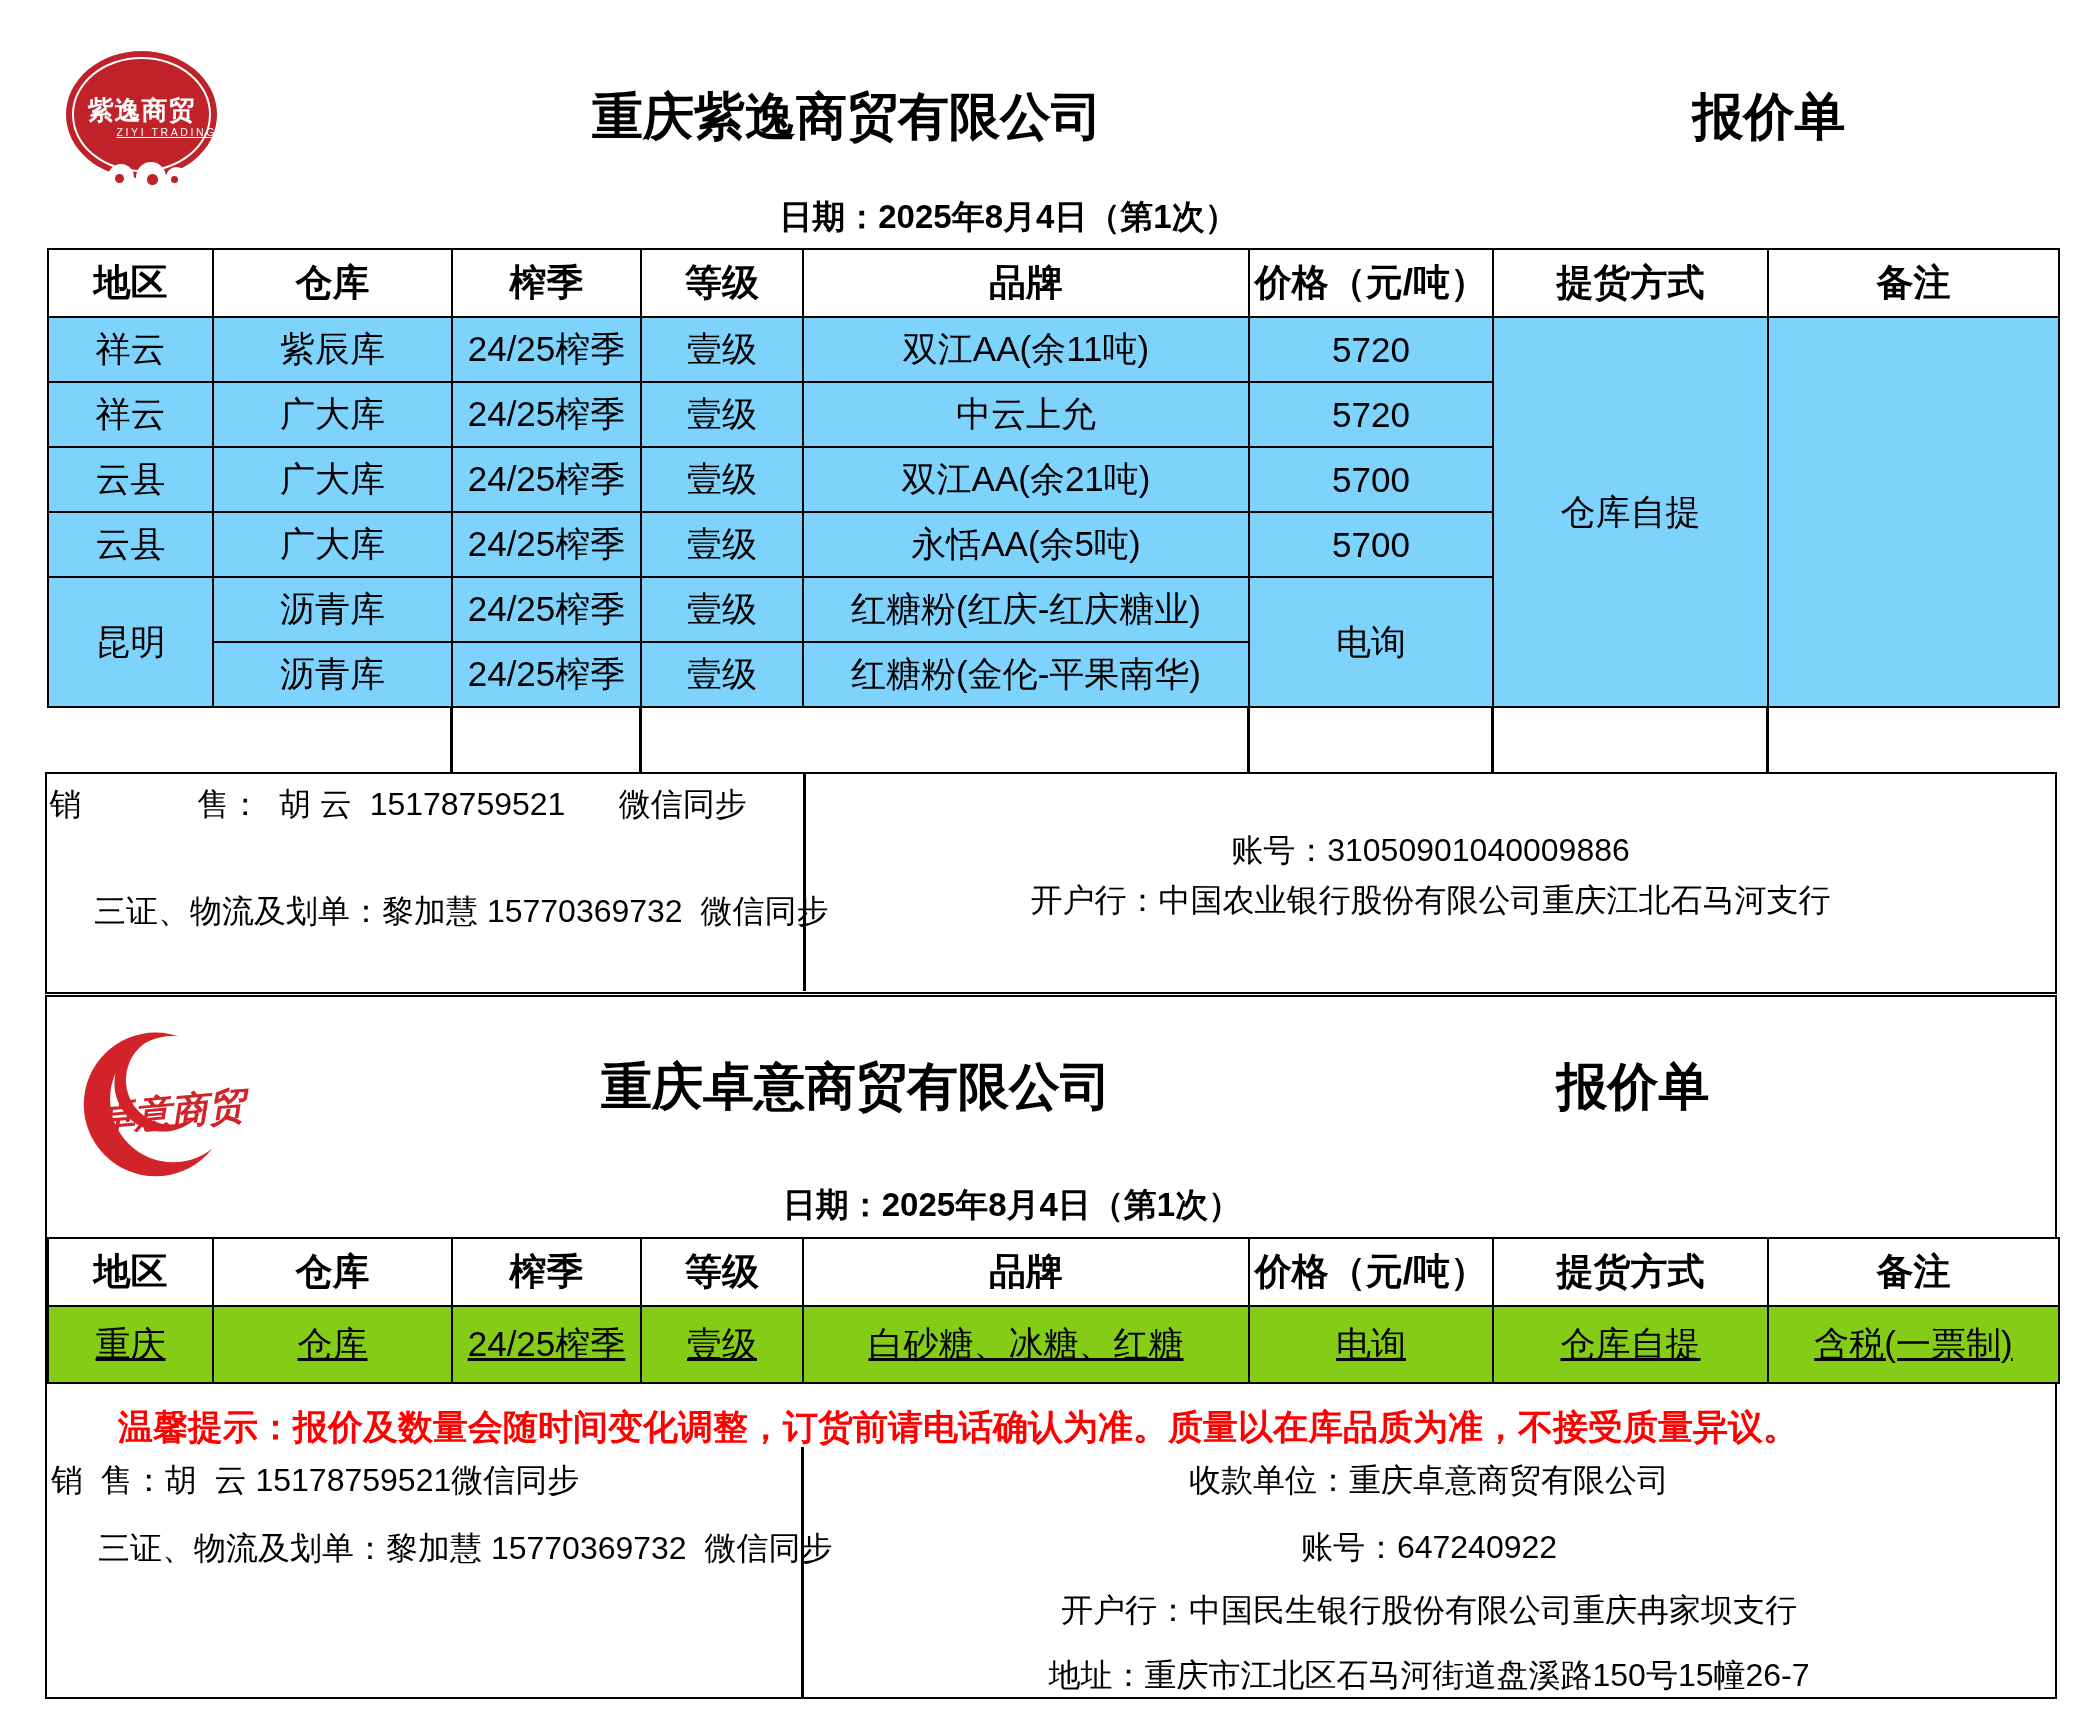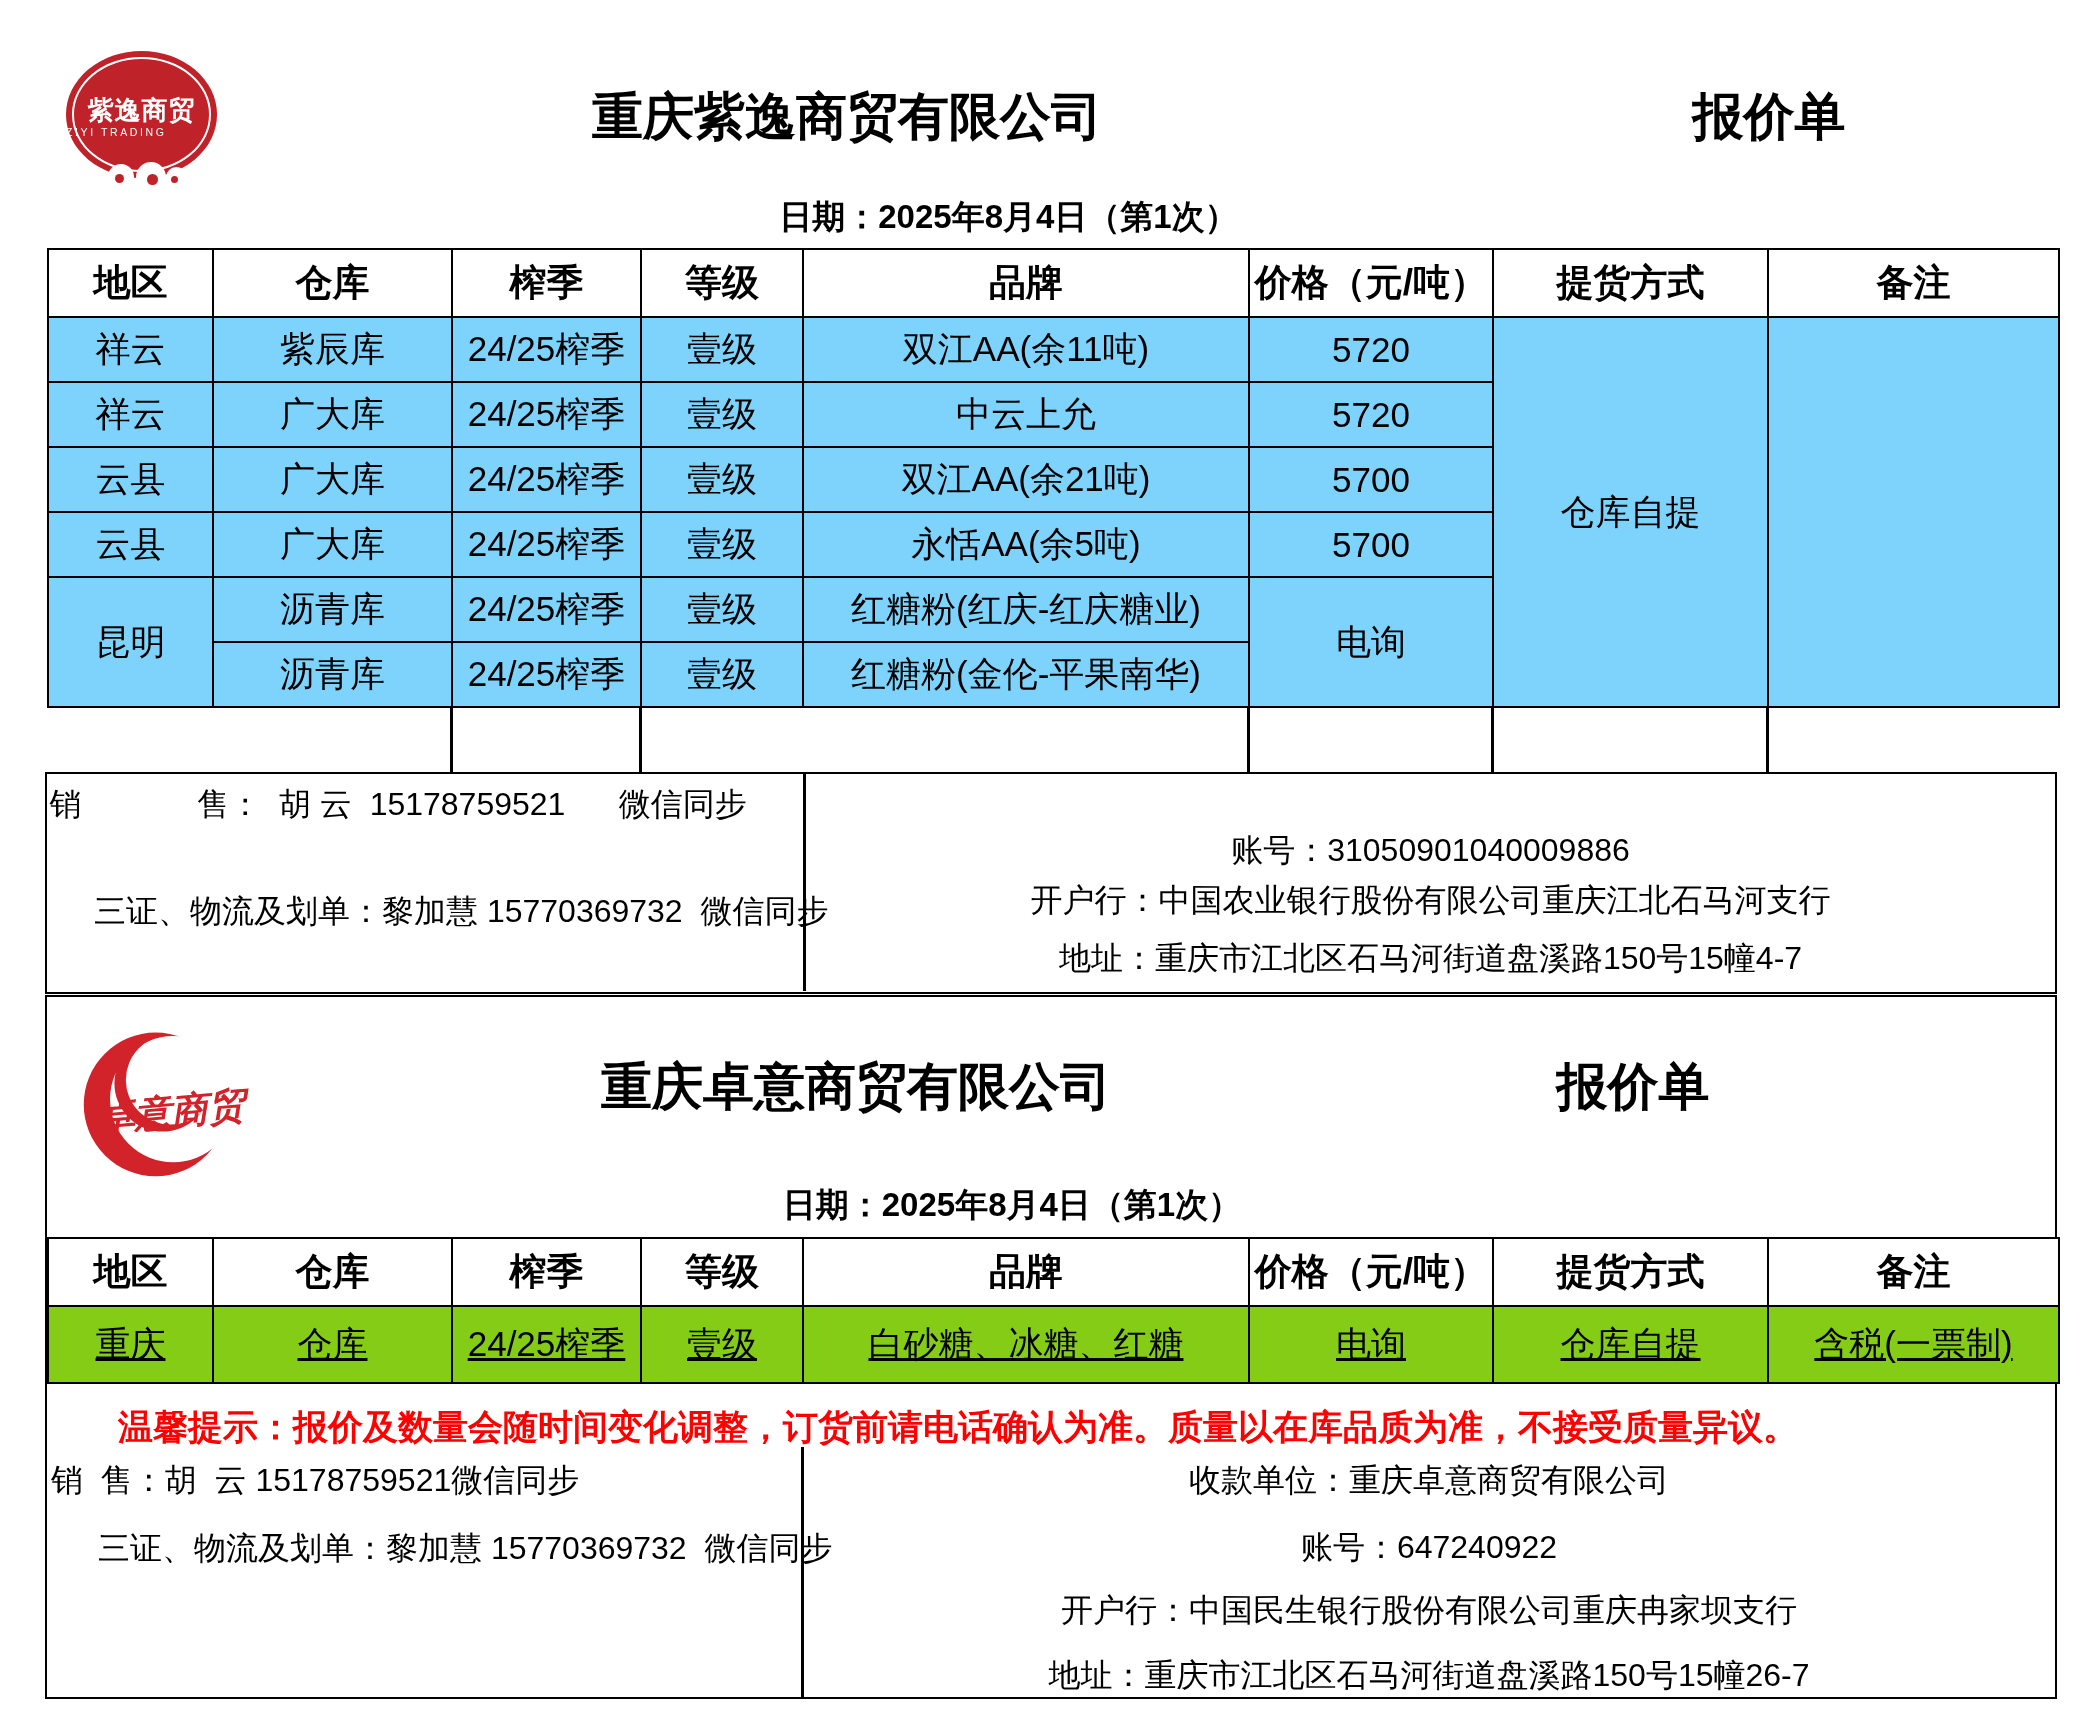--- a/index.html
+++ b/index.html
@@ -30,21 +30,21 @@
   .box{border:2.6px solid #000;box-sizing:border-box;}
   .vline{width:2.6px;background:#000;}
   .contact-line{font-size:32px;white-space:pre;}
   .centered-block{text-align:center;}
   .notice{font-size:35px;font-weight:700;color:#ff0000;text-align:center;white-space:nowrap;}
   
   .logo1{width:151px;height:139px;}
   .logo1 .disc{position:absolute;left:0;top:0;right:0;bottom:12.3px;background:#bf2329;border-radius:50%;}
   .logo1 .ring{position:absolute;left:6.1px;top:6.1px;right:6.1px;bottom:18.4px;border:2.6px solid #fff;border-radius:50%;}
   .logo1 .cn{position:absolute;top:42px;width:100%;text-align:center;color:#fff;font-size:26px;font-weight:700;letter-spacing:0.9px;}
-  .logo1 .en{position:absolute;top:75px;width:100%;text-align:left;color:#fff;font-size:10.5px;letter-spacing:2.6px;}
+  .logo1 .en{position:absolute;top:75px;width:100%;text-align:right;color:#fff;font-size:10.5px;letter-spacing:2.6px;text-decoration:underline;}
   .logo1 .bub{position:absolute;background:#fff;border-radius:50%;}
   .logo1 .dot{position:absolute;background:#bf2329;border-radius:50%;}
 </style>
 </head>
 <body>
 
 <div class="abs logo1" style="left:66px;top:51px;">
   <div class="disc"></div>
   <div class="ring"></div>
   <div class="cn">紫逸商贸</div>
@@ -140,21 +140,20 @@
 <div class="abs vline" style="left:1247px;top:707px;height:66px;"></div>
 <div class="abs vline" style="left:1491px;top:707px;height:66px;"></div>
 <div class="abs vline" style="left:1766px;top:707px;height:66px;"></div>
 
 <div class="abs box" style="left:45px;top:772px;width:2012px;height:222px;padding-left:38px;">
   <div class="abs vline" style="left:756px;top:0;height:217px;"></div>
   <div class="abs contact-line" style="left:2.6px;top:8.8px;">销             售：  胡 云  15178759521      微信同步</div>
   <div class="abs contact-line" style="left:47px;top:116px;">三证、物流及划单：黎加慧 15770369732  微信同步</div>
   <div class="abs contact-line centered-block" style="left:758px;top:55px;width:1251px;">账号：31050901040009886</div>
   <div class="abs contact-line centered-block" style="left:758px;top:105px;width:1251px;">开户行：中国农业银行股份有限公司重庆江北石马河支行</div>
-  <div class="abs contact-line centered-block" style="left:758px;top:163px;width:1251px;">地址：重庆市江北区石马河街道盘溪路150号15幢4-7</div>
 </div>
 
 <div class="abs box" style="left:45px;top:995px;width:2012px;height:704px;"></div>
 
 <div class="abs" style="left:68px;top:1027px;width:184px;height:154px;">
   <svg width="184" height="154" viewBox="0 0 210 175">
     <defs>
       <mask id="cres1">
           <rect x="0" y="0" width="210" height="175" fill="#fff"></rect>
           <circle cx="120" cy="82" r="72" fill="#000"></circle>

